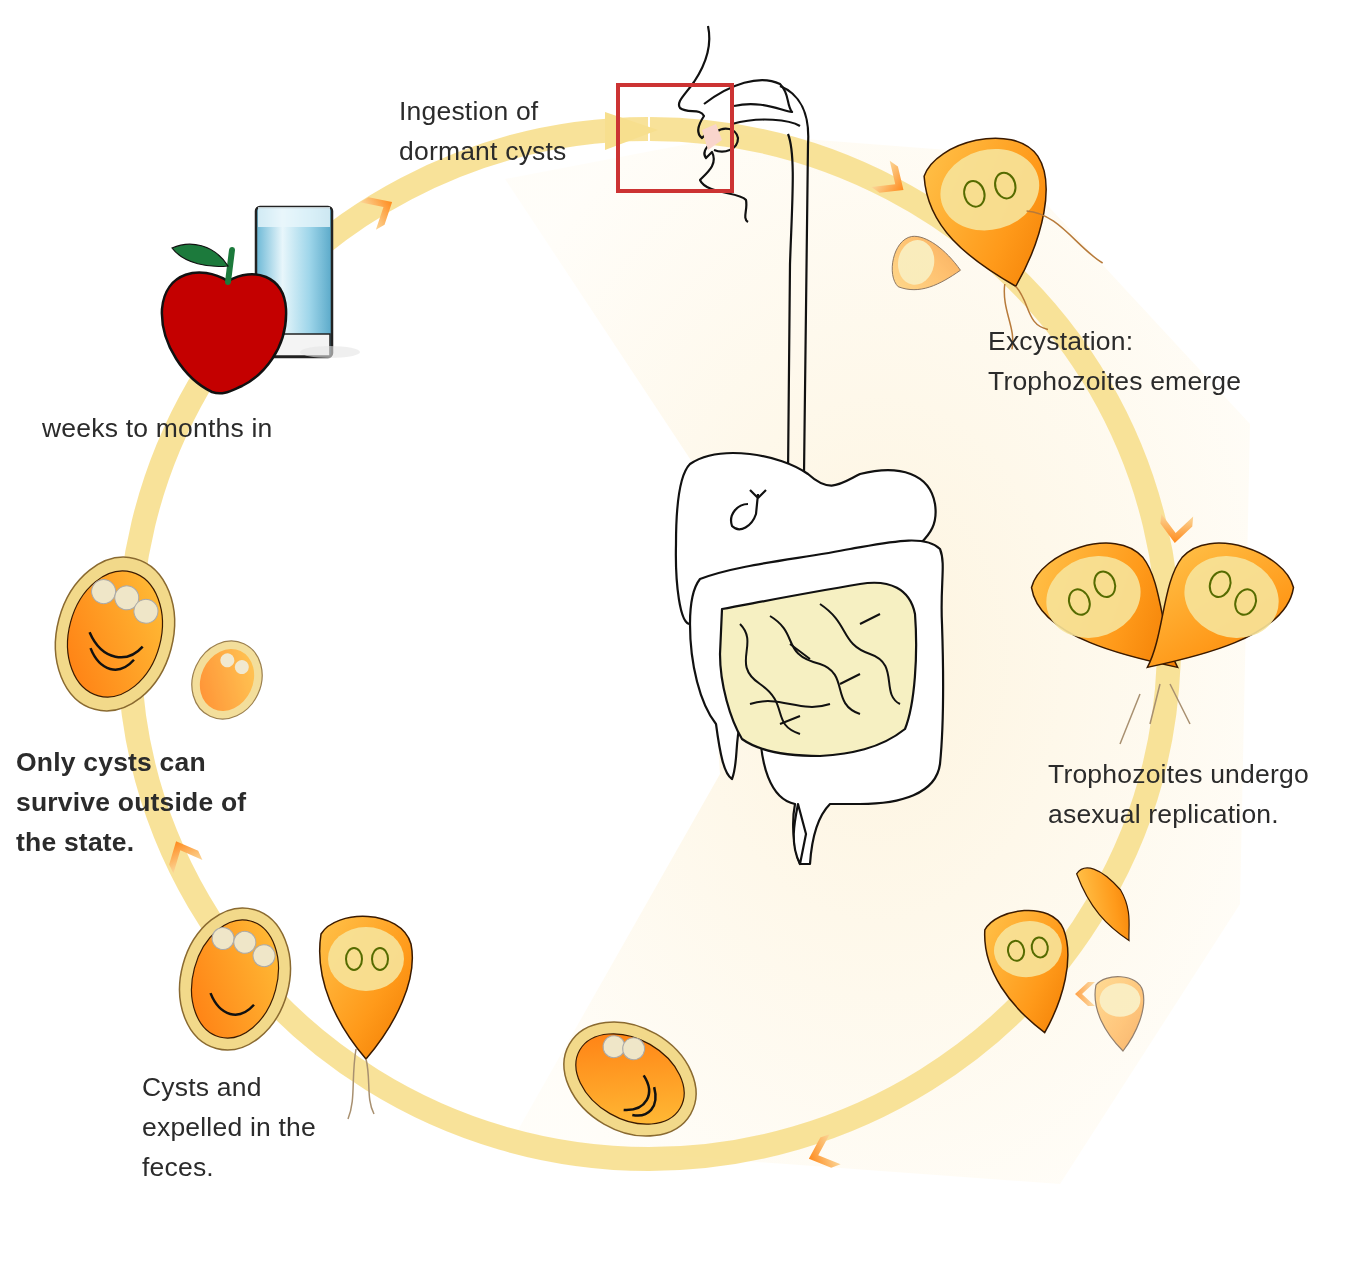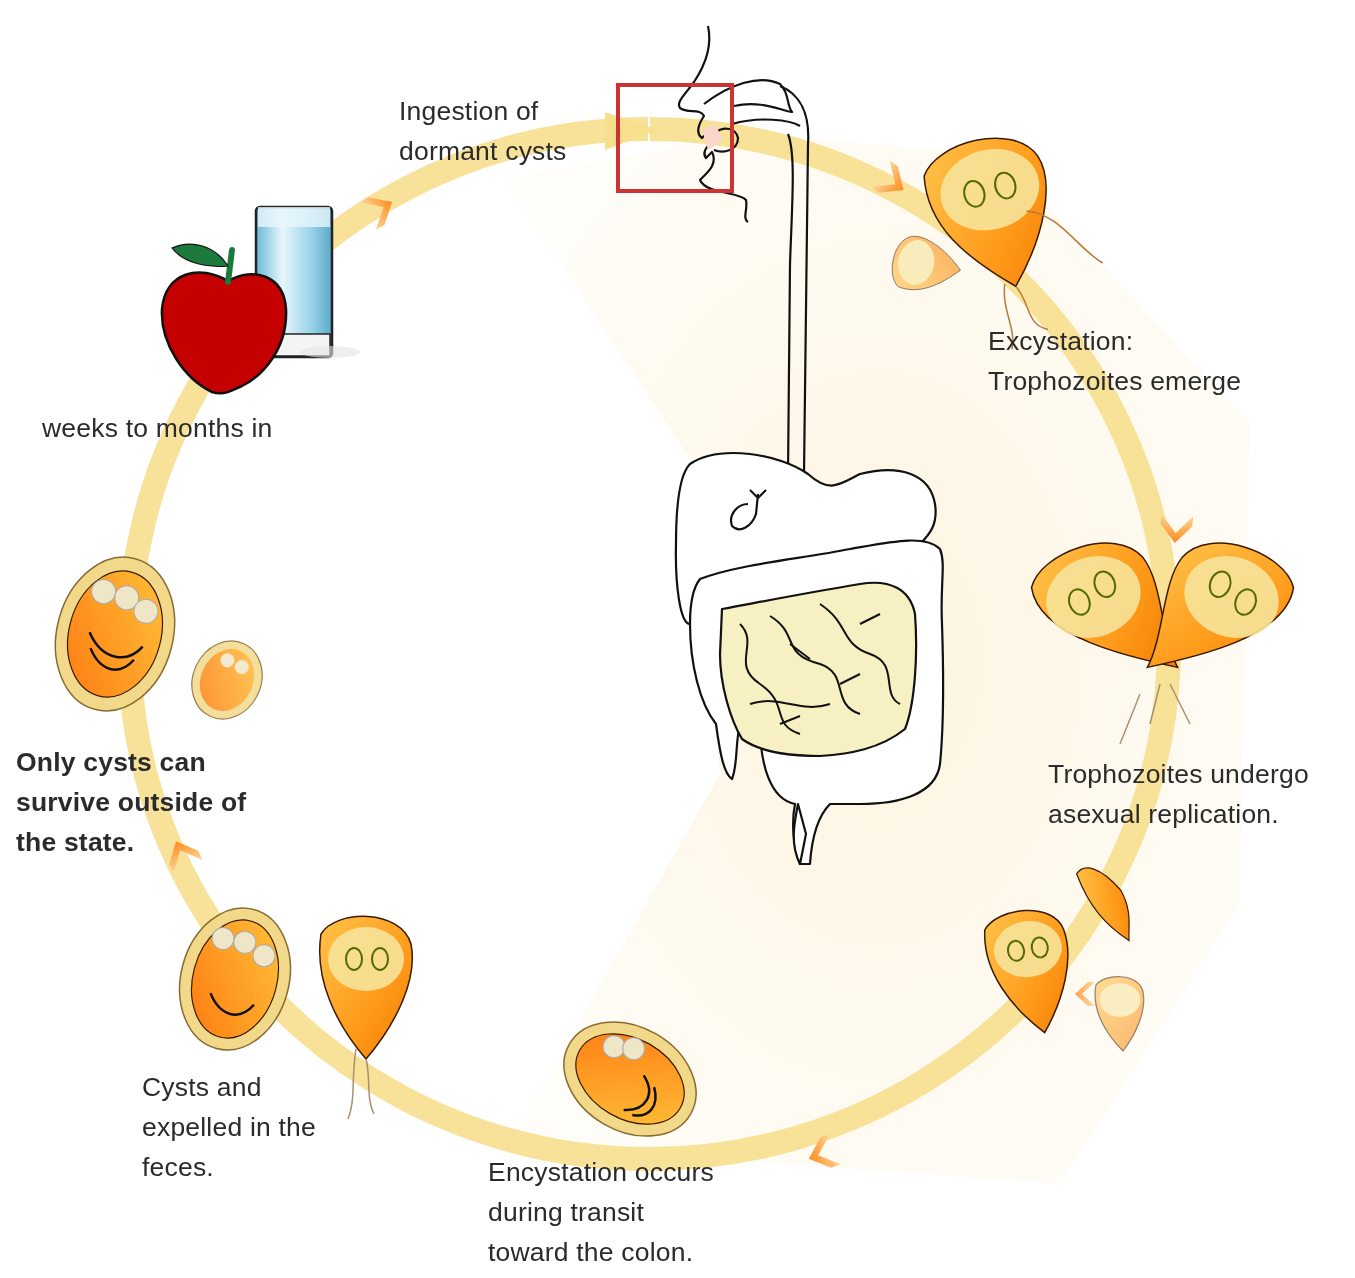--- a/index.html
+++ b/index.html
@@ -203,25 +203,20 @@
 <div class="label" style="left: 988px; top: 317px; color: rgb(43, 43, 43);">
   <span class="ln">Excystation:</span>
   <span class="ln">Trophozoites emerge</span>
 </div>
 <div class="label" style="left: 1048px; top: 750px; color: rgb(43, 43, 43);">
   <span class="ln">Trophozoites undergo</span>
   <span class="ln">asexual replication.</span>
 </div>
 <div class="label" style="left: 862px; top: 1081px; color: rgb(43, 43, 43);">
 </div>
-<div class="label" style="left: 488px; top: 1148px; color: rgb(43, 43, 43);">
-  <span class="ln">Encystation occurs</span>
-  <span class="ln">during transit</span>
-  <span class="ln">toward the colon.</span>
-</div>
 <div class="label" style="left: 132px; top: 1063px; color: rgb(43, 43, 43); margin-left: 10px;">
   <span class="ln">Cysts and</span>
   <span class="ln">expelled in the</span>
   <span class="ln">feces.</span>
 </div>
 <div class="label" style="left: 16px; top: 738px; color: rgb(43, 43, 43); font-weight: bold;">
   <span class="ln">Only cysts can</span>
   <span class="ln">survive outside of</span>
   <span class="ln">the state.</span>
 </div>

